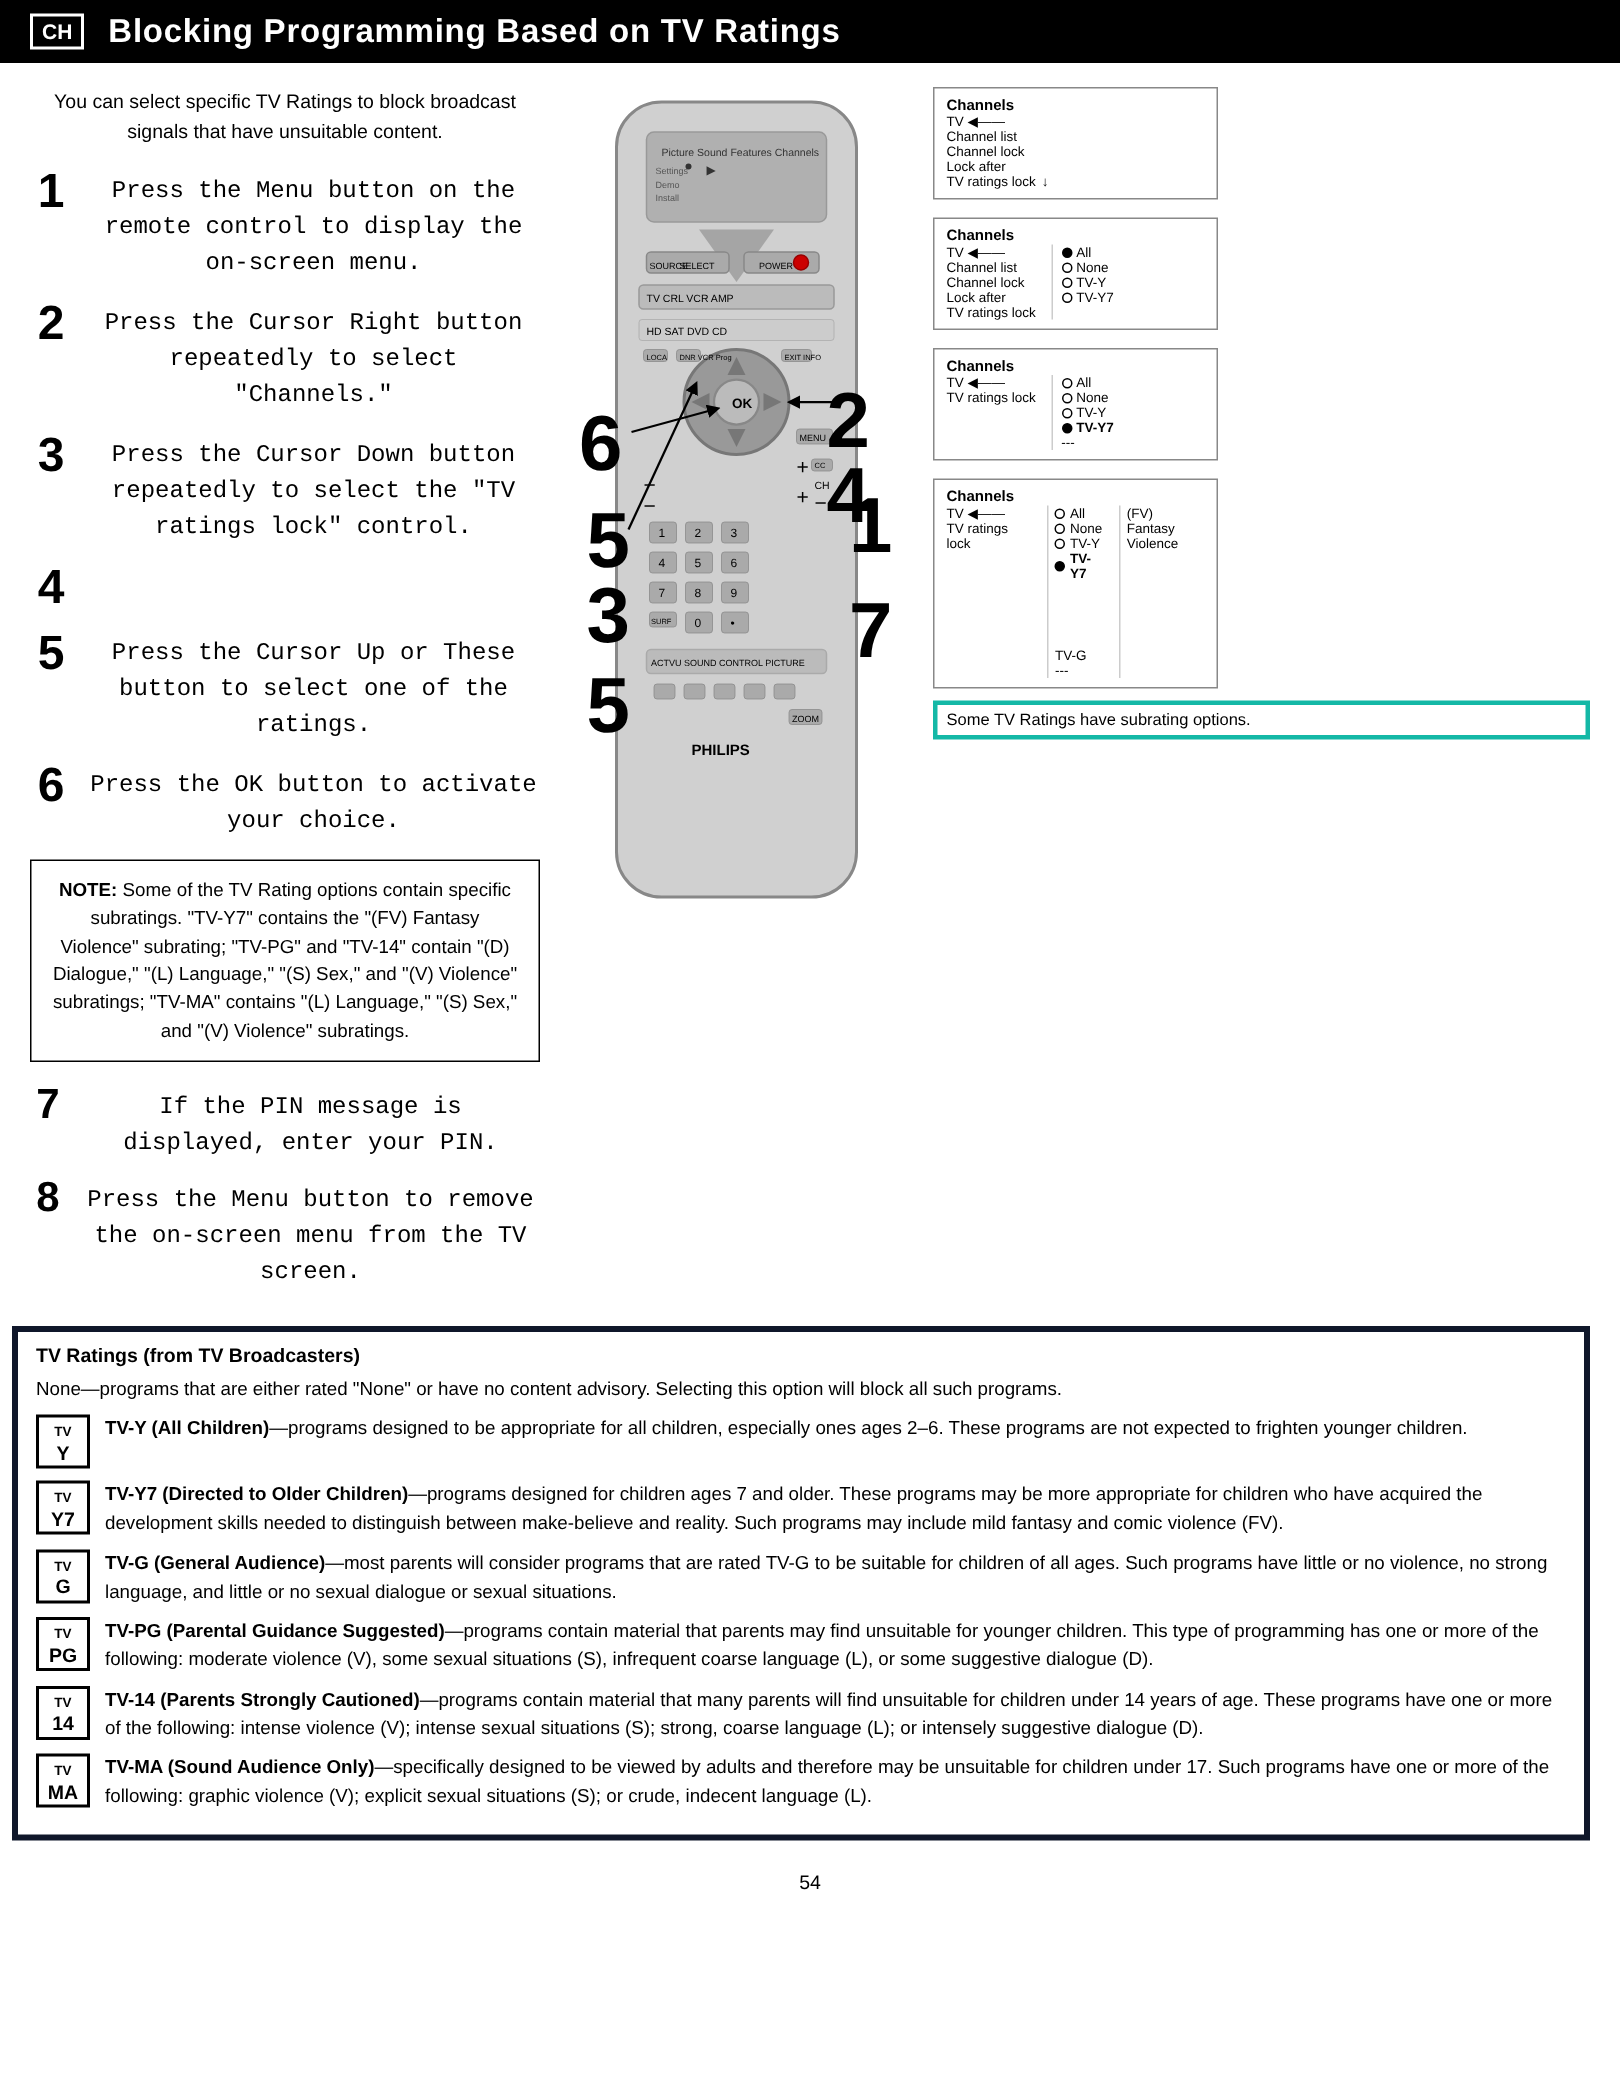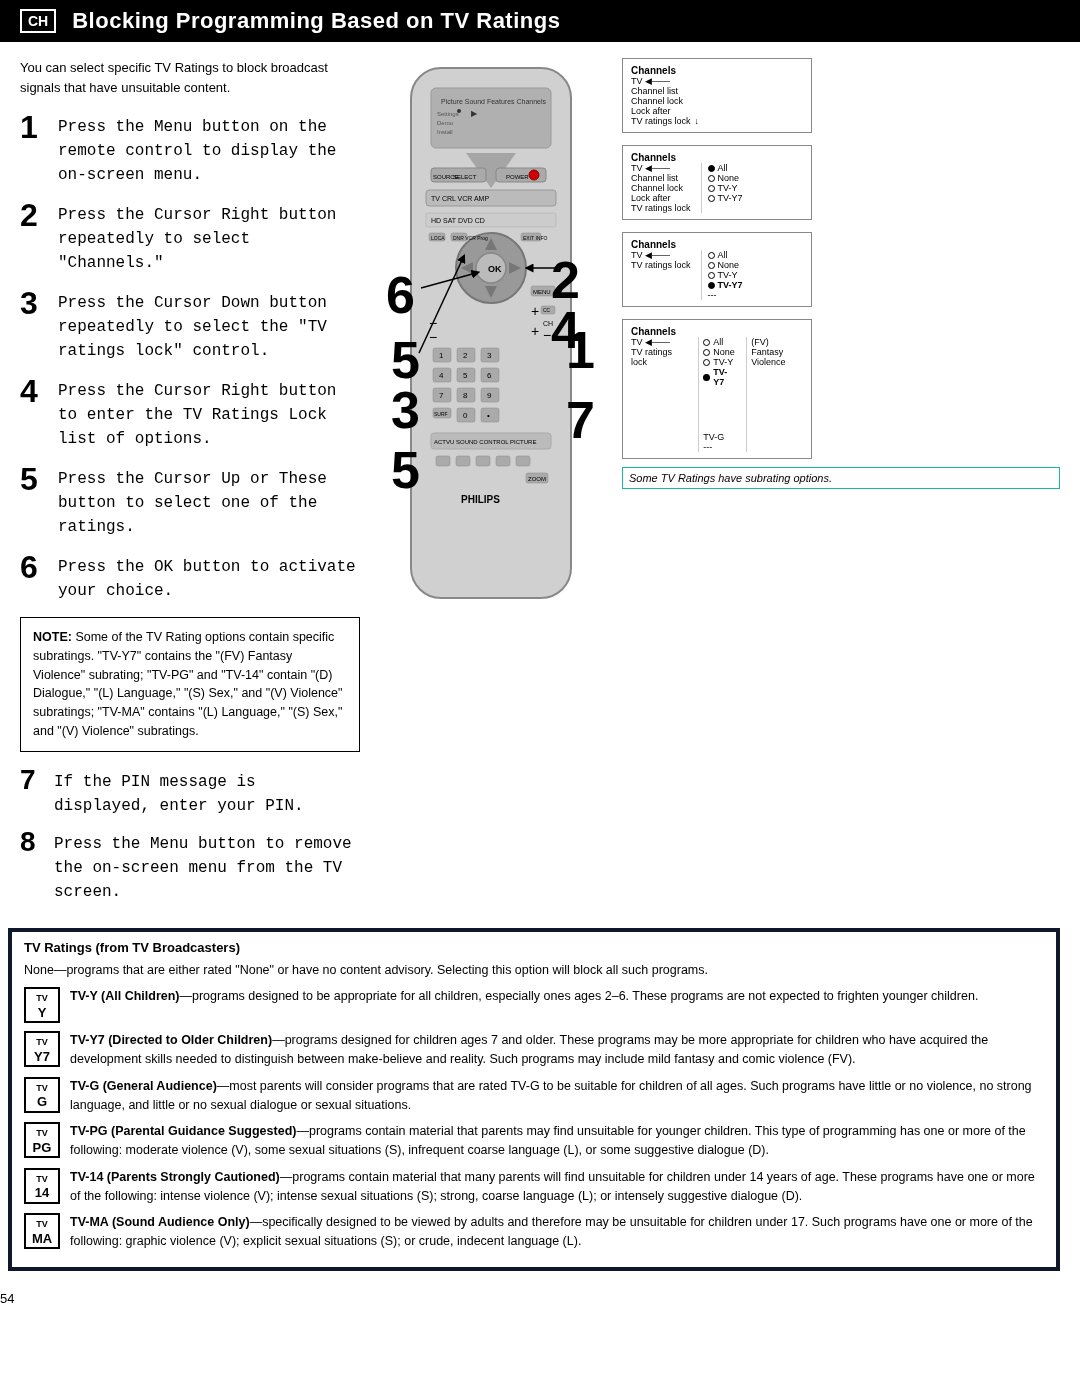--- a/index.html
+++ b/index.html
@@ -37,20 +37,21 @@
 
     
     .main-content {
       display: flex;
       padding: 0 20px;
       gap: 16px;
     }
 
     .left-column {
       flex: 0 0 340px;
+      text-align: center;
     }
 
     .center-column {
       flex: 0 0 230px;
       display: flex;
       flex-direction: column;
       align-items: center;
     }
 
     .right-column {
@@ -174,21 +175,21 @@
     }
 
     .rating-badge-sub {
       font-size: 13px;
       font-weight: bold;
       line-height: 1;
     }
 
     
     .page-number {
-      text-align: left;
+      text-align: center;
       font-size: 13px;
       padding: 10px 0;
     }
   </style>
 </head>
 <body>
 
 <div class="page-header">
   <span class="ch-badge">CH</span>
   <h1>Blocking Programming Based on TV Ratings</h1>
@@ -210,21 +211,20 @@
       <span class="step-text">Press the Cursor Right button repeatedly to select "Channels."</span>
     </div>
 
     <div class="step">
       <span class="step-number">3</span>
       <span class="step-text">Press the Cursor Down button repeatedly to select the "TV ratings lock" control.</span>
     </div>
 
     <div class="step">
       <span class="step-number">4</span>
-      <span class="step-text">Press the Cursor Right button to enter the TV Ratings Lock list of options.</span>
     </div>
 
     <div class="step">
       <span class="step-number">5</span>
       <span class="step-text">Press the Cursor Up or These button to select one of the ratings.</span>
     </div>
 
     <div class="step">
       <span class="step-number">6</span>
       <span class="step-text">Press the OK button to activate your choice.</span>
@@ -483,21 +483,21 @@
             <div style="font-size:9px;">---</div>
           </div>
           <div style="border-left:1px solid #ccc; padding-left:4px; font-size:9px;">
             (FV) Fantasy<br>Violence
           </div>
         </div>
       </div>
 
     </div>
 
-    <div style="margin-top:8px; font-size:11px; font-style:italic; border:1px solid #14b8a6; padding:4px 6px;">Some TV Ratings have subrating options.</div>
+    <div style="margin-top:8px; font-size:11px; border:3px solid #14b8a6; padding:4px 6px;">Some TV Ratings have subrating options.</div>
 
   </div>
 
 </div>
 
 <div class="tv-ratings-section">
   <div class="tv-ratings-header">TV Ratings  (from TV Broadcasters)</div>
   <p class="ratings-none-text">None—programs that are either rated "None" or have no content advisory. Selecting this option will block all such programs.</p>
 
   <div class="rating-entry">

